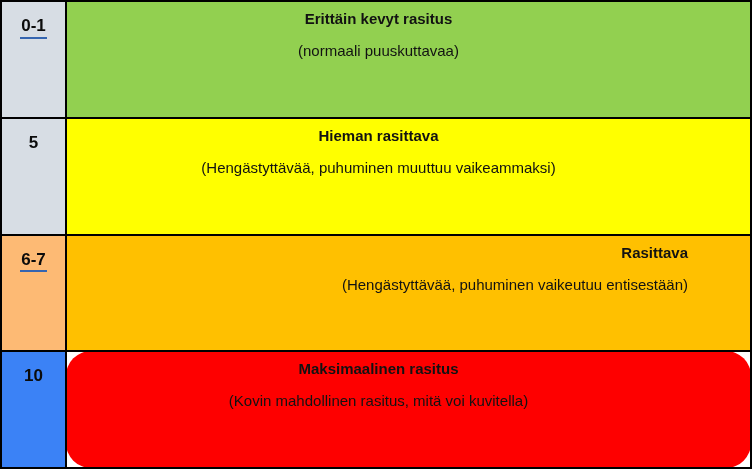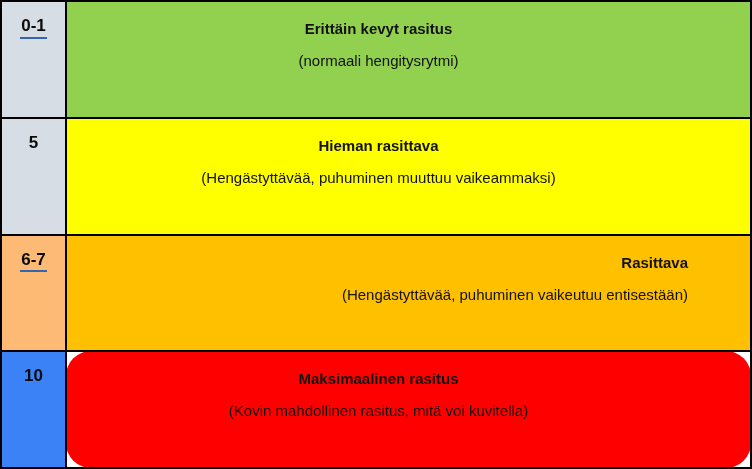--- a/index.html
+++ b/index.html
@@ -42,42 +42,42 @@
     cursor: pointer;
   }
   td.desc-cell {
     text-align: center;
     padding: 6px 62px 0 2px;
   }
   .row-title {
     font-weight: bold;
     font-size: 15px;
     line-height: 18px;
-    margin-top: 12px;
+    margin-top: 2px;
   }
   .row-subtitle {
     font-size: 15px;
     line-height: 18px;
     margin-top: 14px;
   }
   .bold-paren { font-weight: bold; }
 </style>
 </head>
 <body>
 
 <table class="exertion">
   <tbody>
 
     <tr class="row">
       <td class="scale-cell" style="background: rgb(215, 221, 228);">
         <span class="range underlined">0-1</span>
       </td>
       <td class="desc-cell" style="background: rgb(146, 208, 80);">
         <div class="row-title">Erittäin kevyt rasitus</div>
-        <div class="row-subtitle"><span class="bold-paren"></span><span>(normaali hengitysrytmi)</span></div>
+        <div class="row-subtitle"><span class="bold-paren"></span><span>(normaali puuskuttavaa)</span></div>
       </td>
     </tr>
 
 
     <tr class="row">
       <td class="scale-cell" style="background: rgb(215, 221, 228);">
         <span class="range">5</span>
       </td>
       <td class="desc-cell" style="background: rgb(255, 255, 0);">
         <div class="row-title">Hieman rasittava</div>

